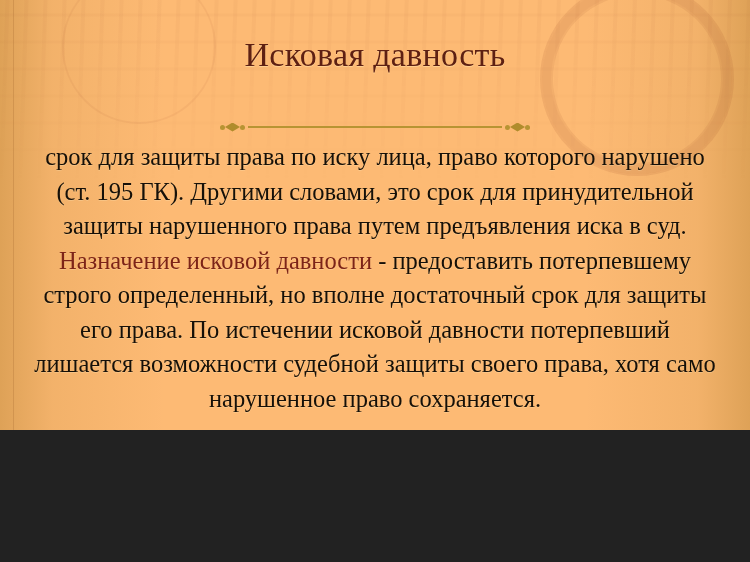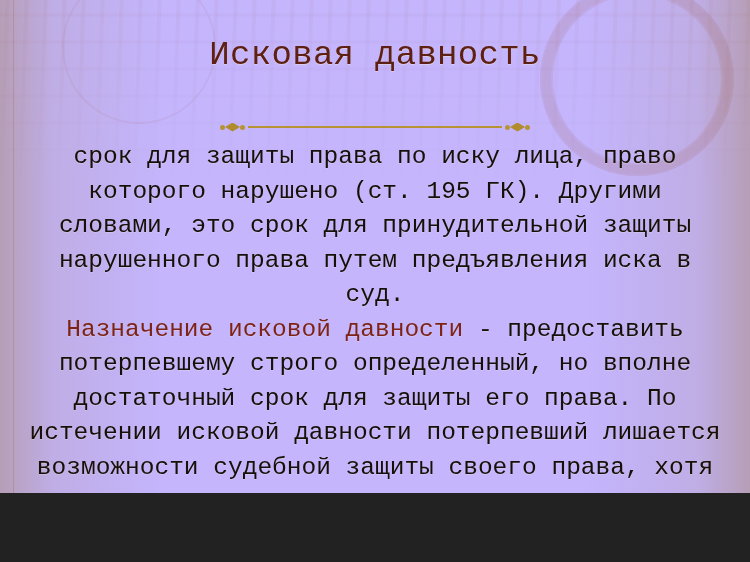--- a/index.html
+++ b/index.html
@@ -5,40 +5,40 @@
 <style>
   html, body {
     margin: 0;
     padding: 0;
     background: #222;
   }
 
   .slide {
     position: relative;
     width: 750px;
-    height: 493px;
+    height: 430px;
     overflow: hidden;
-    font-family: Liberation Mono, monospace;
+    font-family: Liberation Serif, serif;
     
     background:
       radial-gradient(ellipse 62% 48% at 50% 24%,
           rgba(255,250,205,0.95) 0%,
           rgba(250,238,170,0.55) 42%,
           rgba(240,215,120,0.10) 72%,
           rgba(0,0,0,0) 100%),
       linear-gradient(to bottom,
           #e8d48a 0%,
           #ecd98f 10%,
           #e9d281 26%,
           #e0c368 44%,
           #d6b34f 60%,
           #ca a13a 74%,
           #c59a2f 86%,
           #bf9325 100%);
-    background-color: #c4b5fd;
+    background-color: #fdba74;
   }
 
   
   .edge-shade {
     position: absolute;
     inset: 0;
     background: linear-gradient(to right,
         rgba(150,105,20,0.30) 0%,
         rgba(150,105,20,0.10) 7%,
         rgba(0,0,0,0) 22%,

